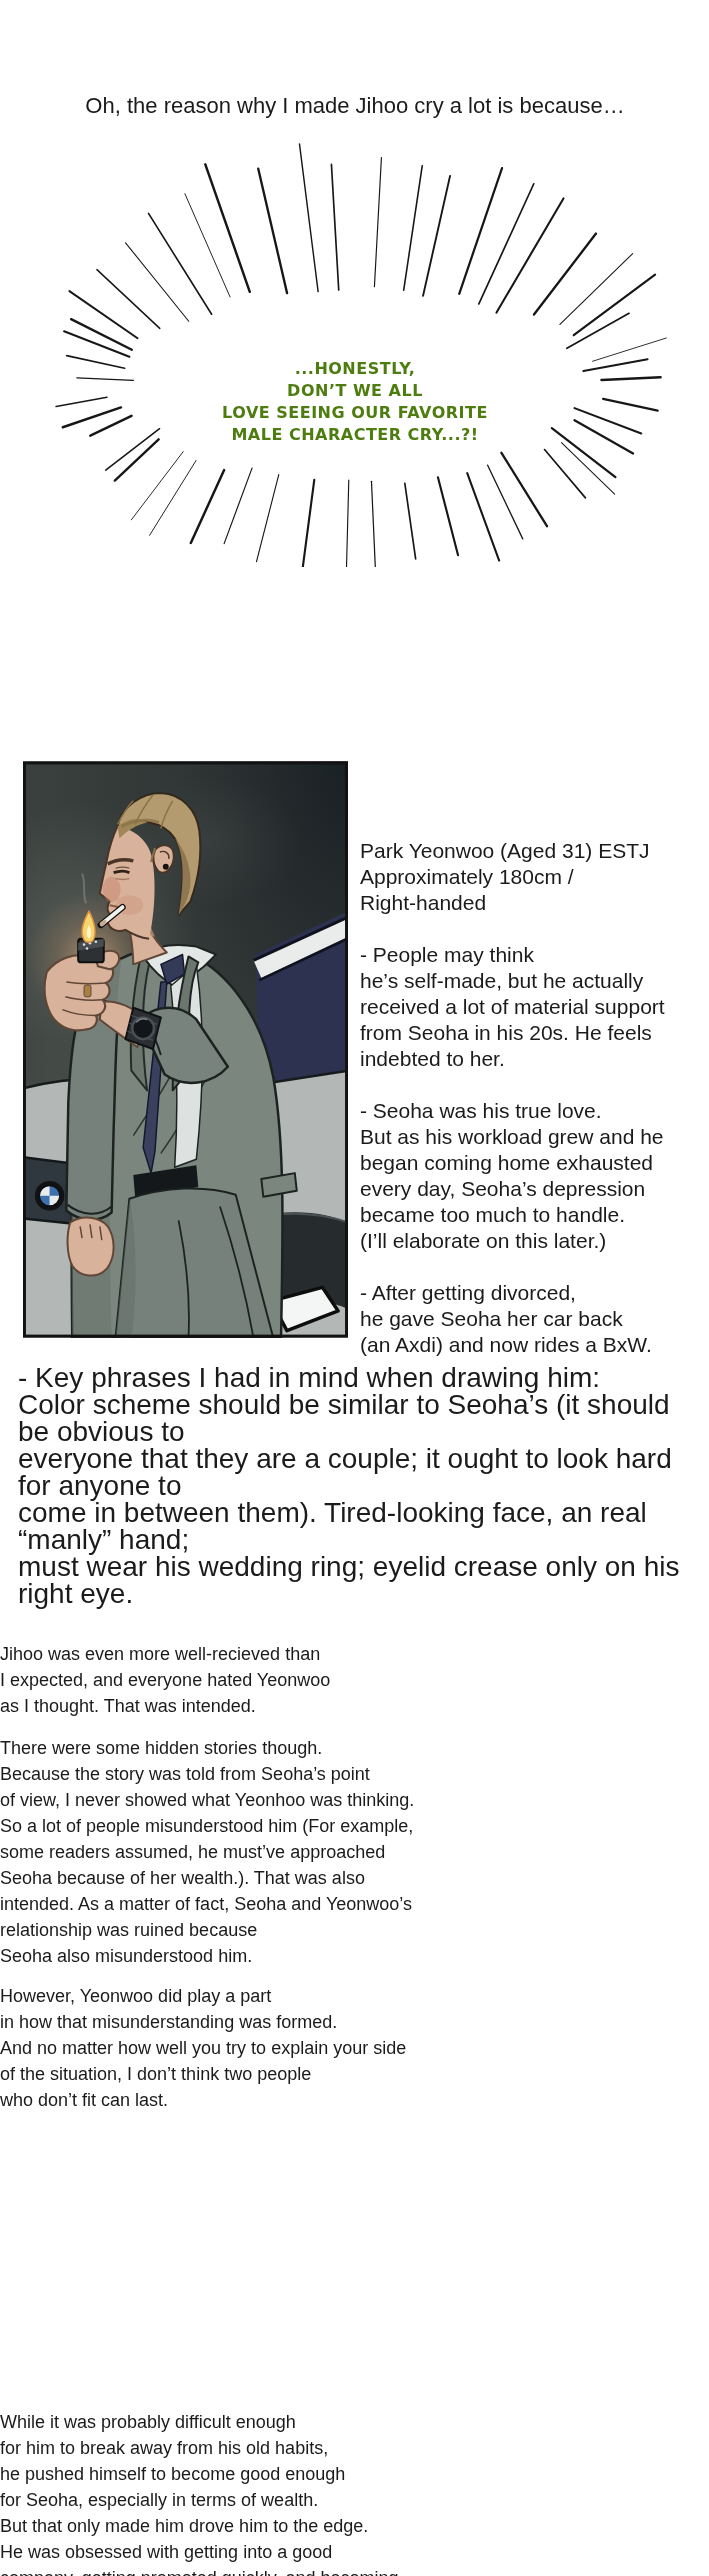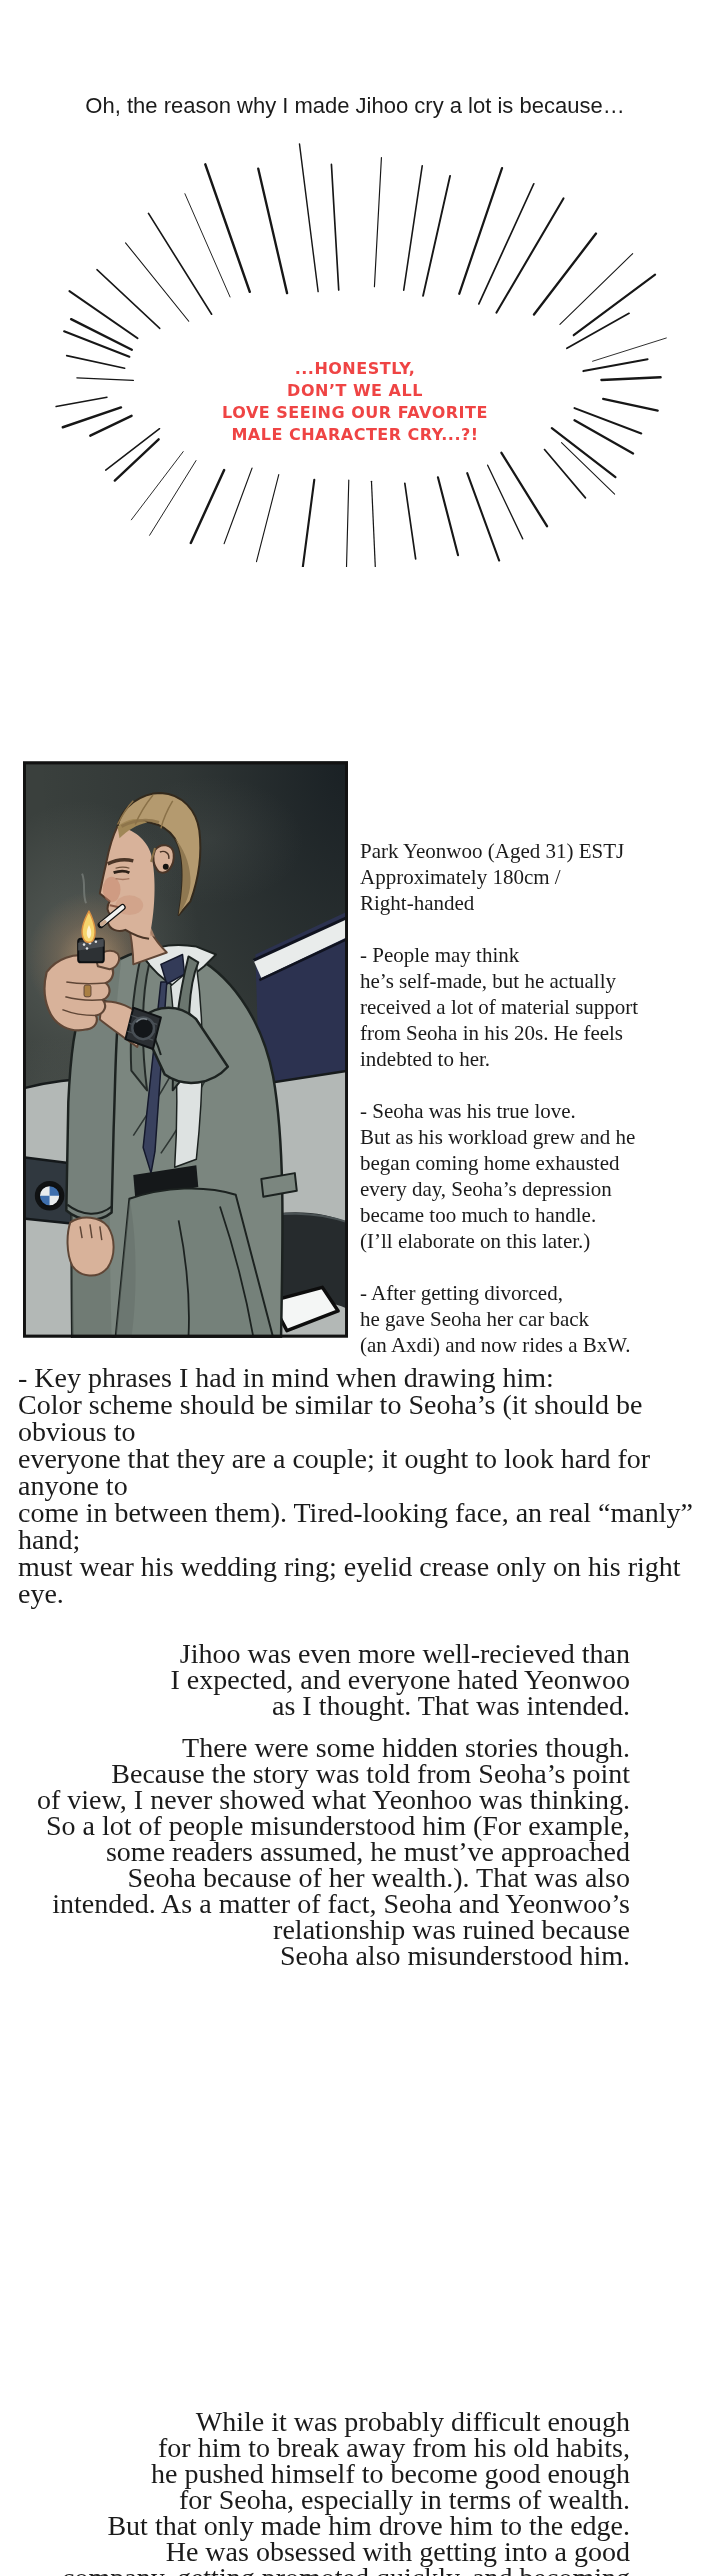--- a/index.html
+++ b/index.html
@@ -1,29 +1,29 @@
 <!DOCTYPE html>
 <html><head>
 <meta charset="utf-8">
 <style>
   html,body{margin:0;padding:0;background:#ffffff;}
   .page{position:relative;width:710px;height:2576px;margin:15px auto;background:#fff;overflow:hidden;
         font-family:"Liberation Sans","DejaVu Sans",sans-serif;color:#1b1b1b;}
-  .pre{white-space:pre-line;font-family:Liberation Serif, serif;}
+  .pre{white-space:pre-line;}
   .intro{position:absolute;top:78px;left:0;width:710px;text-align:center;font-size:22px;line-height:26px;}
   .burst{position:absolute;top:106px;left:0;width:710px;height:446px;}
   .burst svg{position:absolute;left:0;top:0;}
   .bubble-text{position:absolute;top:237px;left:0;width:710px;text-align:center;
                font-family:"DejaVu Sans",sans-serif;font-weight:700;font-size:16px;line-height:22px;
-               letter-spacing:0.5px;color:#ef4444;}
+               letter-spacing:0.5px;color:#4d7c0f;}
   .char-row{position:absolute;top:746px;left:23px;display:flex;gap:12px;}
   .panel{width:325px;height:577px;flex:0 0 auto;}
   .profile{width:347px;padding-top:77px;font-size:21px;line-height:26px;}
   .keyphrases{position:absolute;top:1349px;left:18px;width:690px;font-size:28px;line-height:27px;}
-  .note{position:absolute;left:0;width:630px;text-align:right;font-size:28px;line-height:26px;}
+  .note{position:absolute;left:0;width:630px;text-align:left;font-size:18px;line-height:26px;}
   #p1{top:1626px}#p2{top:1720px}#p3{top:1968px}#p4{top:2134px}#p5{top:2255px}#p6{top:2394px}
 </style>
 </head>
 <body>
 
 <div class="page">
 
   <div class="intro">Oh, the reason why I made Jihoo cry a lot is because…</div>
 
   <div class="burst">
@@ -281,20 +281,25 @@
 as I thought. That was intended.</div>
   <div class="note pre" id="p2">There were some hidden stories though.
 Because the story was told from Seoha’s point
 of view, I never showed what Yeonhoo was thinking.
 So a lot of people misunderstood him (For example,
 some readers assumed, he must’ve approached
 Seoha because of her wealth.). That was also
 intended. As a matter of fact, Seoha and Yeonwoo’s
 relationship was ruined because
 Seoha also misunderstood him.</div>
+  <div class="note pre" id="p3">However, Yeonwoo did play a part
+in how that misunderstanding was formed.
+And no matter how well you try to explain your side
+of the situation, I don’t think two people
+who don’t fit can last.</div>
   <div class="note pre" id="p6">While it was probably difficult enough
 for him to break away from his old habits,
 he pushed himself to become good enough
 for Seoha, especially in terms of wealth.
 But that only made him drove him to the edge.
 He was obsessed with getting into a good
 company, getting promoted quickly, and becoming
 financially…</div>
 
 </div>

